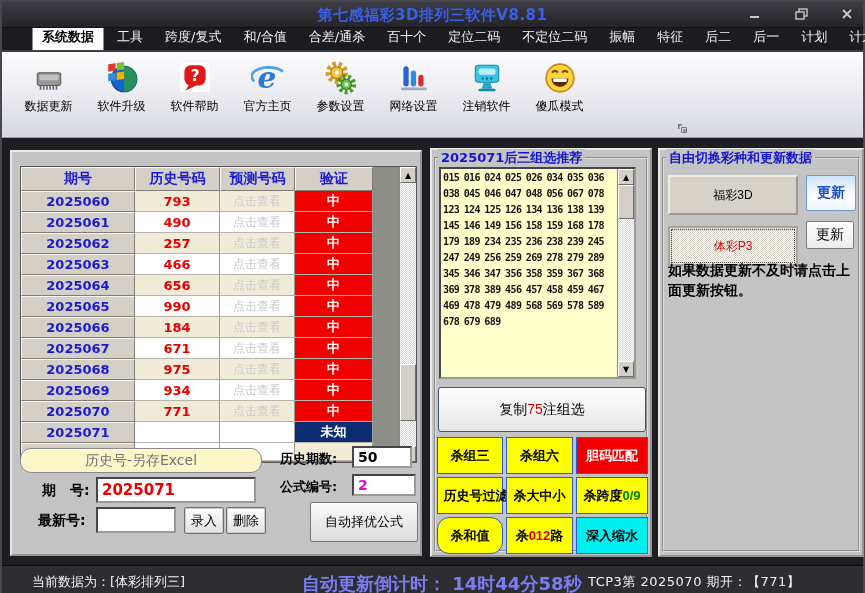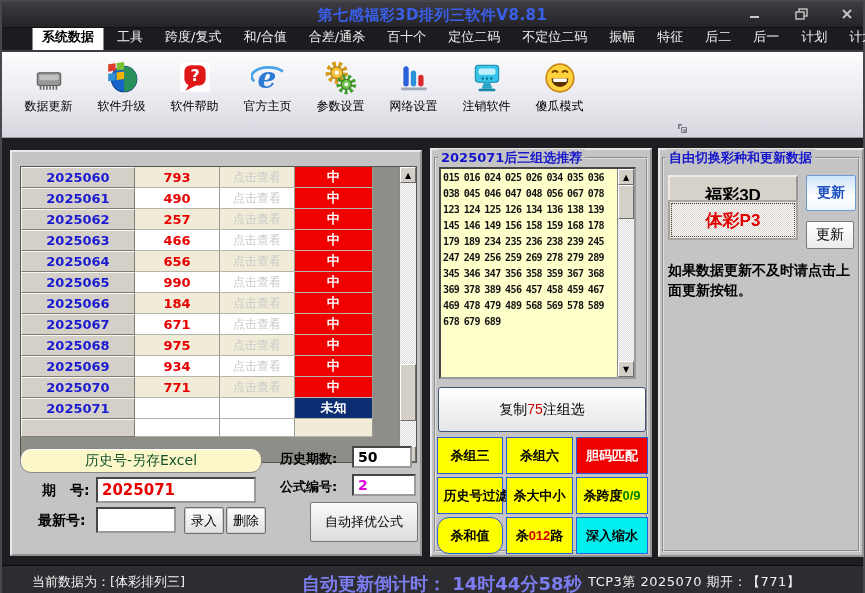--- a/index.html
+++ b/index.html
@@ -55,39 +55,39 @@
 
   
   .vscroll { position:absolute; top:0; right:0; width:17px; bottom:0;
      background:repeating-conic-gradient(#ffffff 0 25%,#d8d8d8 0 50%) 0 0/2px 2px; border-left:1px solid #888; }
   .sb-btn { position:absolute; left:0; width:16px; height:16px; background:#d4d0c8; border:1px solid; border-color:#fff #6e6e6e #6e6e6e #fff; font-size:8px; color:#000; display:flex; align-items:center; justify-content:center; }
   .sb-up { top:0; } .sb-down { bottom:0; }
   .sb-thumb { position:absolute; left:0; width:16px; background:#d4d0c8; border:1px solid; border-color:#fff #6e6e6e #6e6e6e #fff; }
 
   
   .btn { display:flex; align-items:center; justify-content:center; cursor:default; }
-  .excel-btn { position:absolute; left:8px; top:296px; width:242px; height:25px; background:#fbf7c8; border:1px solid #8a8a8a; border-radius:11px; font-size:14px; color:#14532d; box-shadow:1px 1px 0 #fff inset; }
+  .excel-btn { position:absolute; left:8px; top:296px; width:242px; height:25px; background:#fbf7c8; border:1px solid #8a8a8a; border-radius:11px; font-size:14px; color:#737373; box-shadow:1px 1px 0 #fff inset; }
   .fld-label { position:absolute; font-weight:bold; font-size:14px; color:#000; }
   .inp { position:absolute; background:#fff; border:2px inset #9a9a9a; font-family:inherit; font-size:15px; padding:0 4px; }
   .inp-period { left:84px; top:325px; width:160px; height:26px; color:#e80000; font-weight:bold; }
   .inp-latest { left:84px; top:355px; width:80px; height:26px; }
   .small-btn { border:1px solid #6e6e6e; background:linear-gradient(#ffffff,#e2e2e6); border-radius:2px; font-size:13px; color:#000; position:absolute; box-shadow:0 0 0 1px #cfcfcf inset; }
   .inp-count { left:340px; top:294px; width:60px; height:22px; font-weight:bold; font-size:14px; }
   .inp-formula { left:340px; top:322px; width:64px; height:22px; color:#e000e0; font-weight:bold; font-size:14px; }
   .auto-btn { position:absolute; left:298px; top:350px; width:108px; height:40px; background:linear-gradient(#fafafa,#dcdcde); border:1px solid #777; border-radius:2px; font-size:13px; }
 
   
   .numbers-box { position:absolute; left:7px; top:17px; width:197px; height:212px; background:#ffffcc; border:2px inset #9a9a9a; }
   .numbers-text { position:absolute; left:2px; top:1px; right:18px; bottom:1px; font-family:"DejaVu Sans Mono","Liberation Mono",monospace; font-weight:bold; font-size:10px; letter-spacing:-0.6px; line-height:1.6; color:#111; overflow:hidden; word-spacing:-1px; }
   .copy-btn { position:absolute; left:6px; top:237px; width:208px; height:45px; background:linear-gradient(#ffffff,#e6e6e8); border:1px solid #44527a; border-radius:3px; font-size:14px; }
   .fgrid { position:absolute; left:5px; top:287px; display:grid; grid-template-columns:66px 67px 72px; grid-auto-rows:37px; gap:3px; }
   .fbtn { border:1px solid #2b5cd8; display:flex; align-items:center; justify-content:center; font-size:13px; font-weight:bold; white-space:nowrap; }
 
   
-  .lot-btn { position:absolute; left:8px; width:130px; height:40px; font-size:17px; font-weight:bold; color:#000; background:#d6d2ca; border:2px outset #f0ece4; }
+  .lot-btn { position:absolute; left:8px; width:130px; height:40px; font-size:12px; font-weight:normal; color:#000; background:#d6d2ca; border:2px outset #f0ece4; }
   .lot-btn.selected { background:repeating-conic-gradient(#ffffff 0 25%,#d6d2ca 0 50%) 0 0/2px 2px; border:2px solid #a8a49c; outline:1px dotted #444; outline-offset:-4px; color:#e00000; }
   .upd-btn { position:absolute; left:146px; border-radius:2px; font-size:14px; }
   .upd-focus { top:25px; width:50px; height:36px; background:linear-gradient(#cde3fa,#ffffff 60%,#eef5fd); border:1px solid #6f9bd2; color:#1a50c0; font-weight:bold; }
   .upd-plain { top:71px; width:48px; height:28px; background:linear-gradient(#ffffff,#ececec); border:1px solid #7a7a7a; color:#000; }
   .note { position:absolute; left:8px; top:110px; width:190px; font-size:14px; font-weight:bold; color:#000; line-height:1.45; }
 
   
   .statusbar { position:relative; height:30px; background:#2c2c31; border-top:1px solid #0c0c0e; color:#f2f2f2; font-size:13px; }
   .st-left { position:absolute; left:30px; top:7px; }
   .st-count { position:absolute; left:300px; top:6px; color:#7d7df2; font-weight:bold; font-size:18px; }
@@ -242,20 +242,26 @@
           <path d="M6.8 6.8l2.4 2.4M9.2 7v2.2H7" stroke="#77777f" fill="none"></path>
         </svg>
     </span>
   </div>
 
   <div class="main">
 
     <div class="panel panel-left">
       <div class="table-wrap">
         <div>
+            <div class="tr head">
+              <div class="td c-period">期号</div>
+              <div class="td c-num">历史号码</div>
+              <div class="td c-pred">预测号码</div>
+              <div class="td c-ver">验证</div>
+            </div>
             <div class="tr alt">
               <div class="td c-period">2025060</div>
               <div class="td c-num">793</div>
               <div class="td c-pred">点击查看</div>
               <div class="td c-ver">中</div>
             </div>
             <div class="tr">
               <div class="td c-period">2025061</div>
               <div class="td c-num">490</div>
               <div class="td c-pred">点击查看</div>
@@ -397,21 +403,21 @@
           </button>
         </div>
     </div>
 
     <div class="panel panel-right">
       <span class="legend">自由切换彩种和更新数据</span>
       <div class="groupbox"></div>
       <div>
           <button class="btn lot-btn" style="top: 25px;">福彩3D</button>
           <button class="upd-btn upd-focus">更新</button>
-          <button class="btn lot-btn selected" style="top: 50px;">体彩P3</button>
+          <button class="btn lot-btn selected" style="top: 76px;">体彩P3</button>
           <button class="upd-btn upd-plain">更新</button>
         </div>
       <div class="note">如果数据更新不及时请点击上面更新按钮。</div>
     </div>
   </div>
 
   <div class="statusbar">
     <span class="st-left">当前数据为：[体彩排列三]</span>
     <span class="st-count">
       <span>自动更新倒计时：</span>

